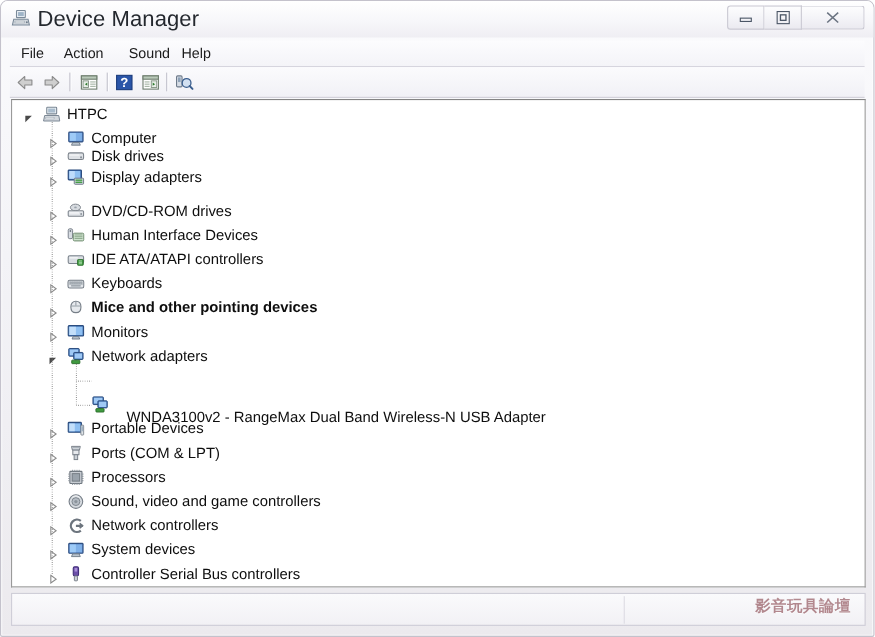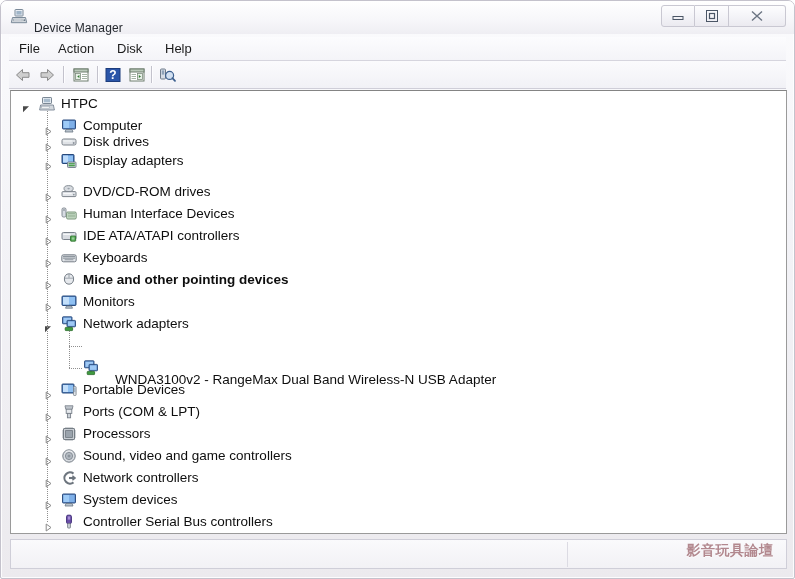--- a/index.html
+++ b/index.html
@@ -28,22 +28,22 @@
     left: 0; top: 0; right: 0;
     height: 33px;
     border-radius: 6px 6px 0 0;
     background: linear-gradient(180deg,#ffffff 0%,#f7f7fa 55%,#efeef3 100%);
   }
   #title-icon {
     position: absolute; left: 9px; top: 7px;
     width: 18px; height: 18px;
   }
   #title-text {
-    position: absolute; left: 33px; top: 20px;
-    font-size: 12px;
+    position: absolute; left: 33px; top: 6px;
+    font-size: 20px;
     color: #24282e;
     white-space: nowrap;
     letter-spacing: .1px;
   }
 
   
   .winbtn {
     position: absolute;
     top: 4px;
     height: 22px;
@@ -224,21 +224,21 @@
     <div class="winbtn" id="btn-close">
       <svg width="16" height="14" viewBox="0 0 16 14">
         <path d="M3 2.5 L13 11.5 M13 2.5 L3 11.5" stroke="#6b7482" stroke-width="1.4" fill="none"></path>
       </svg>
     </div>
   </div>
 
   <div id="menubar">
     <span class="menu-item" style="left:4px">File</span>
     <span class="menu-item" style="left:43px">Action</span>
-    <span class="menu-item" style="left:102px">Disk</span>
+    <span class="menu-item" style="left:102px">Sound</span>
     <span class="menu-item" style="left:150px">Help</span>
   </div>
 
   <div id="toolbar">
 
     <div class="tb-btn" style="left:4px">
       <svg width="20" height="20" viewBox="0 0 20 20">
         <path d="M9.5 4.5 L3.5 10 L9.5 15.5 V12.3 H16 V7.7 H9.5 Z" fill="#cfcfcf" stroke="#8a8a8a" stroke-width="1" stroke-linejoin="round"></path>
       </svg>
     </div>

